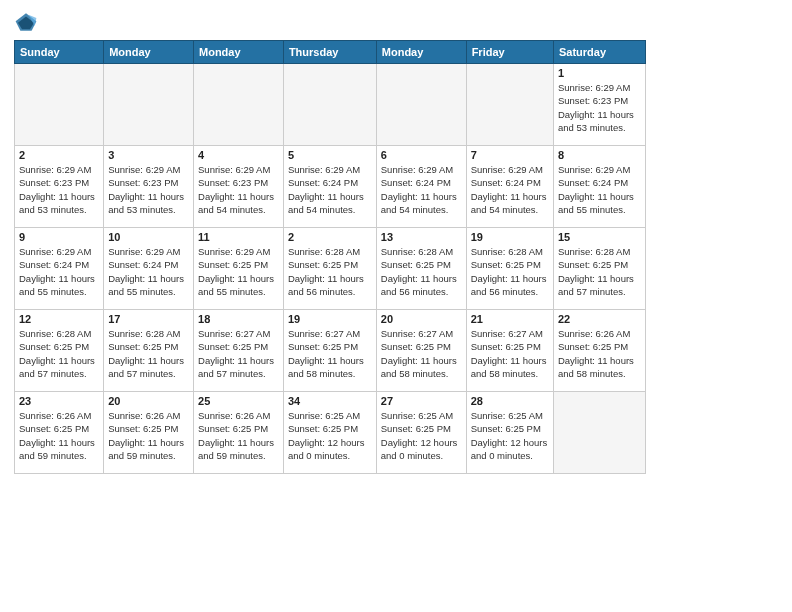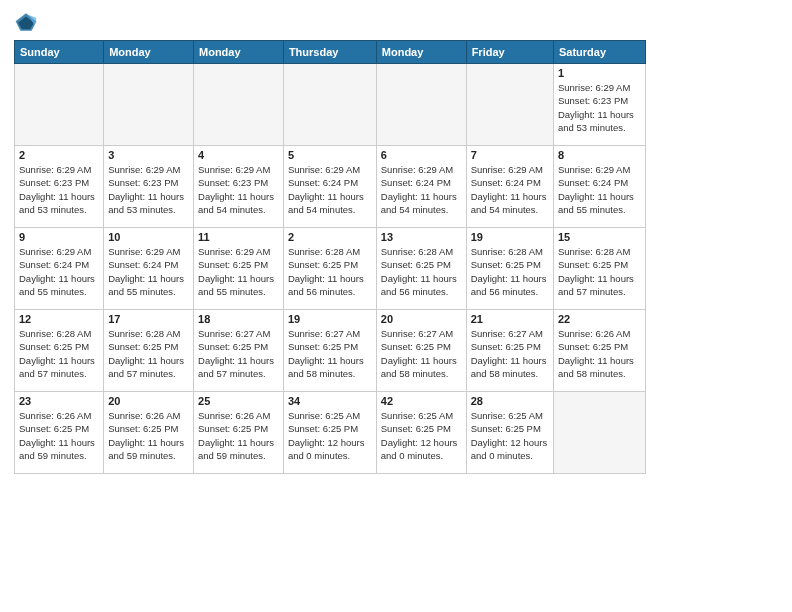--- a/index.html
+++ b/index.html
@@ -307,21 +307,21 @@
 and 59 minutes.</div>
           </td>
           <td>
             <span class="day-num">34</span>
             <div class="day-info" style="white-space: pre-line;">Sunrise: 6:25 AM
 Sunset: 6:25 PM
 Daylight: 12 hours
 and 0 minutes.</div>
           </td>
           <td>
-            <span class="day-num">42</span>
+            <span class="day-num">27</span>
             <div class="day-info" style="white-space: pre-line;">Sunrise: 6:25 AM
 Sunset: 6:25 PM
 Daylight: 12 hours
 and 0 minutes.</div>
           </td>
           <td>
             <span class="day-num">28</span>
             <div class="day-info" style="white-space: pre-line;">Sunrise: 6:25 AM
 Sunset: 6:25 PM
 Daylight: 12 hours

